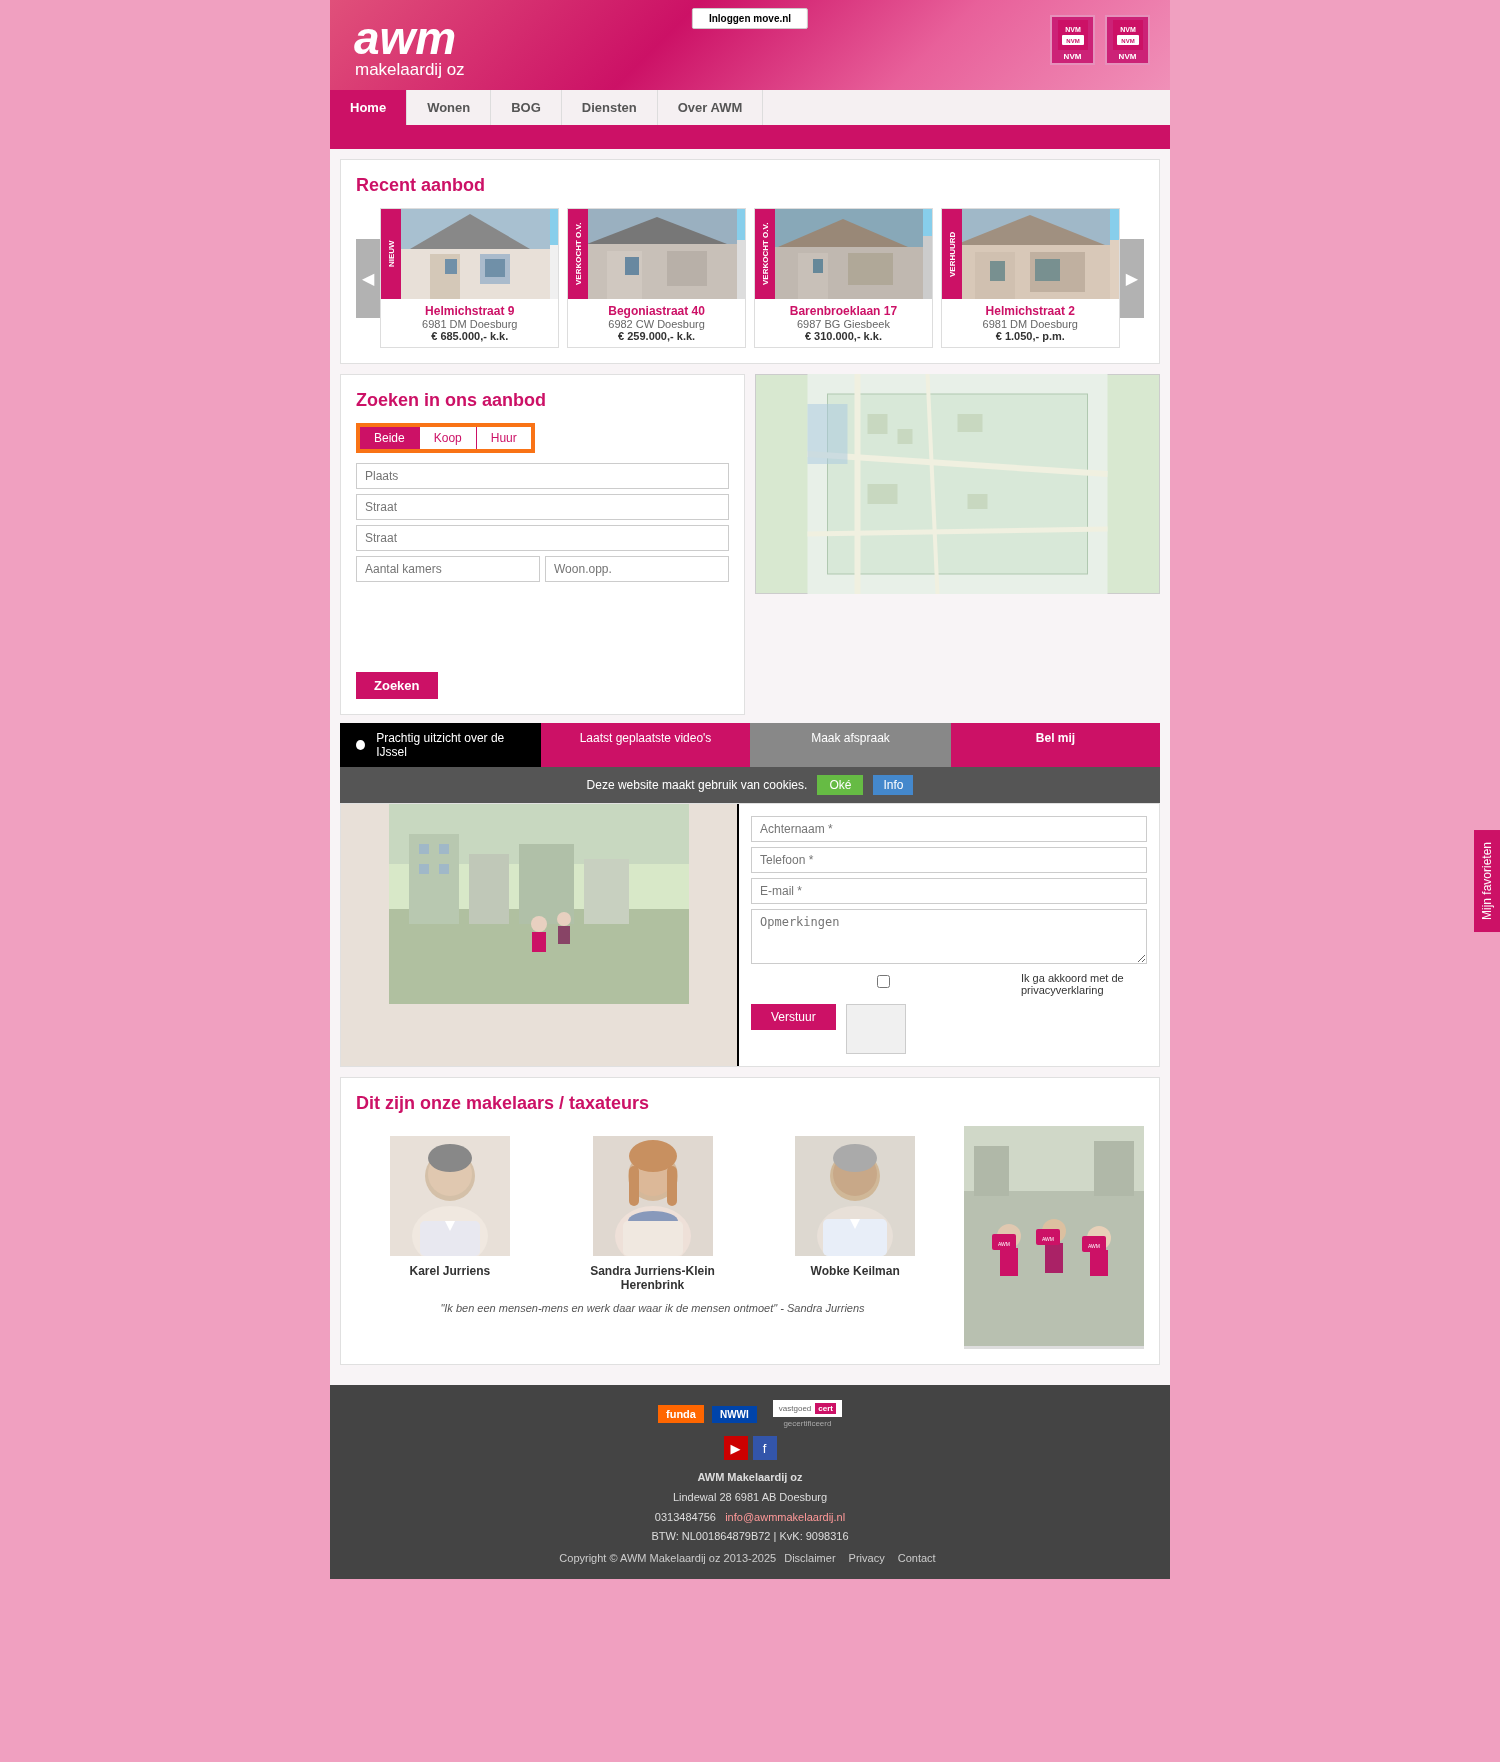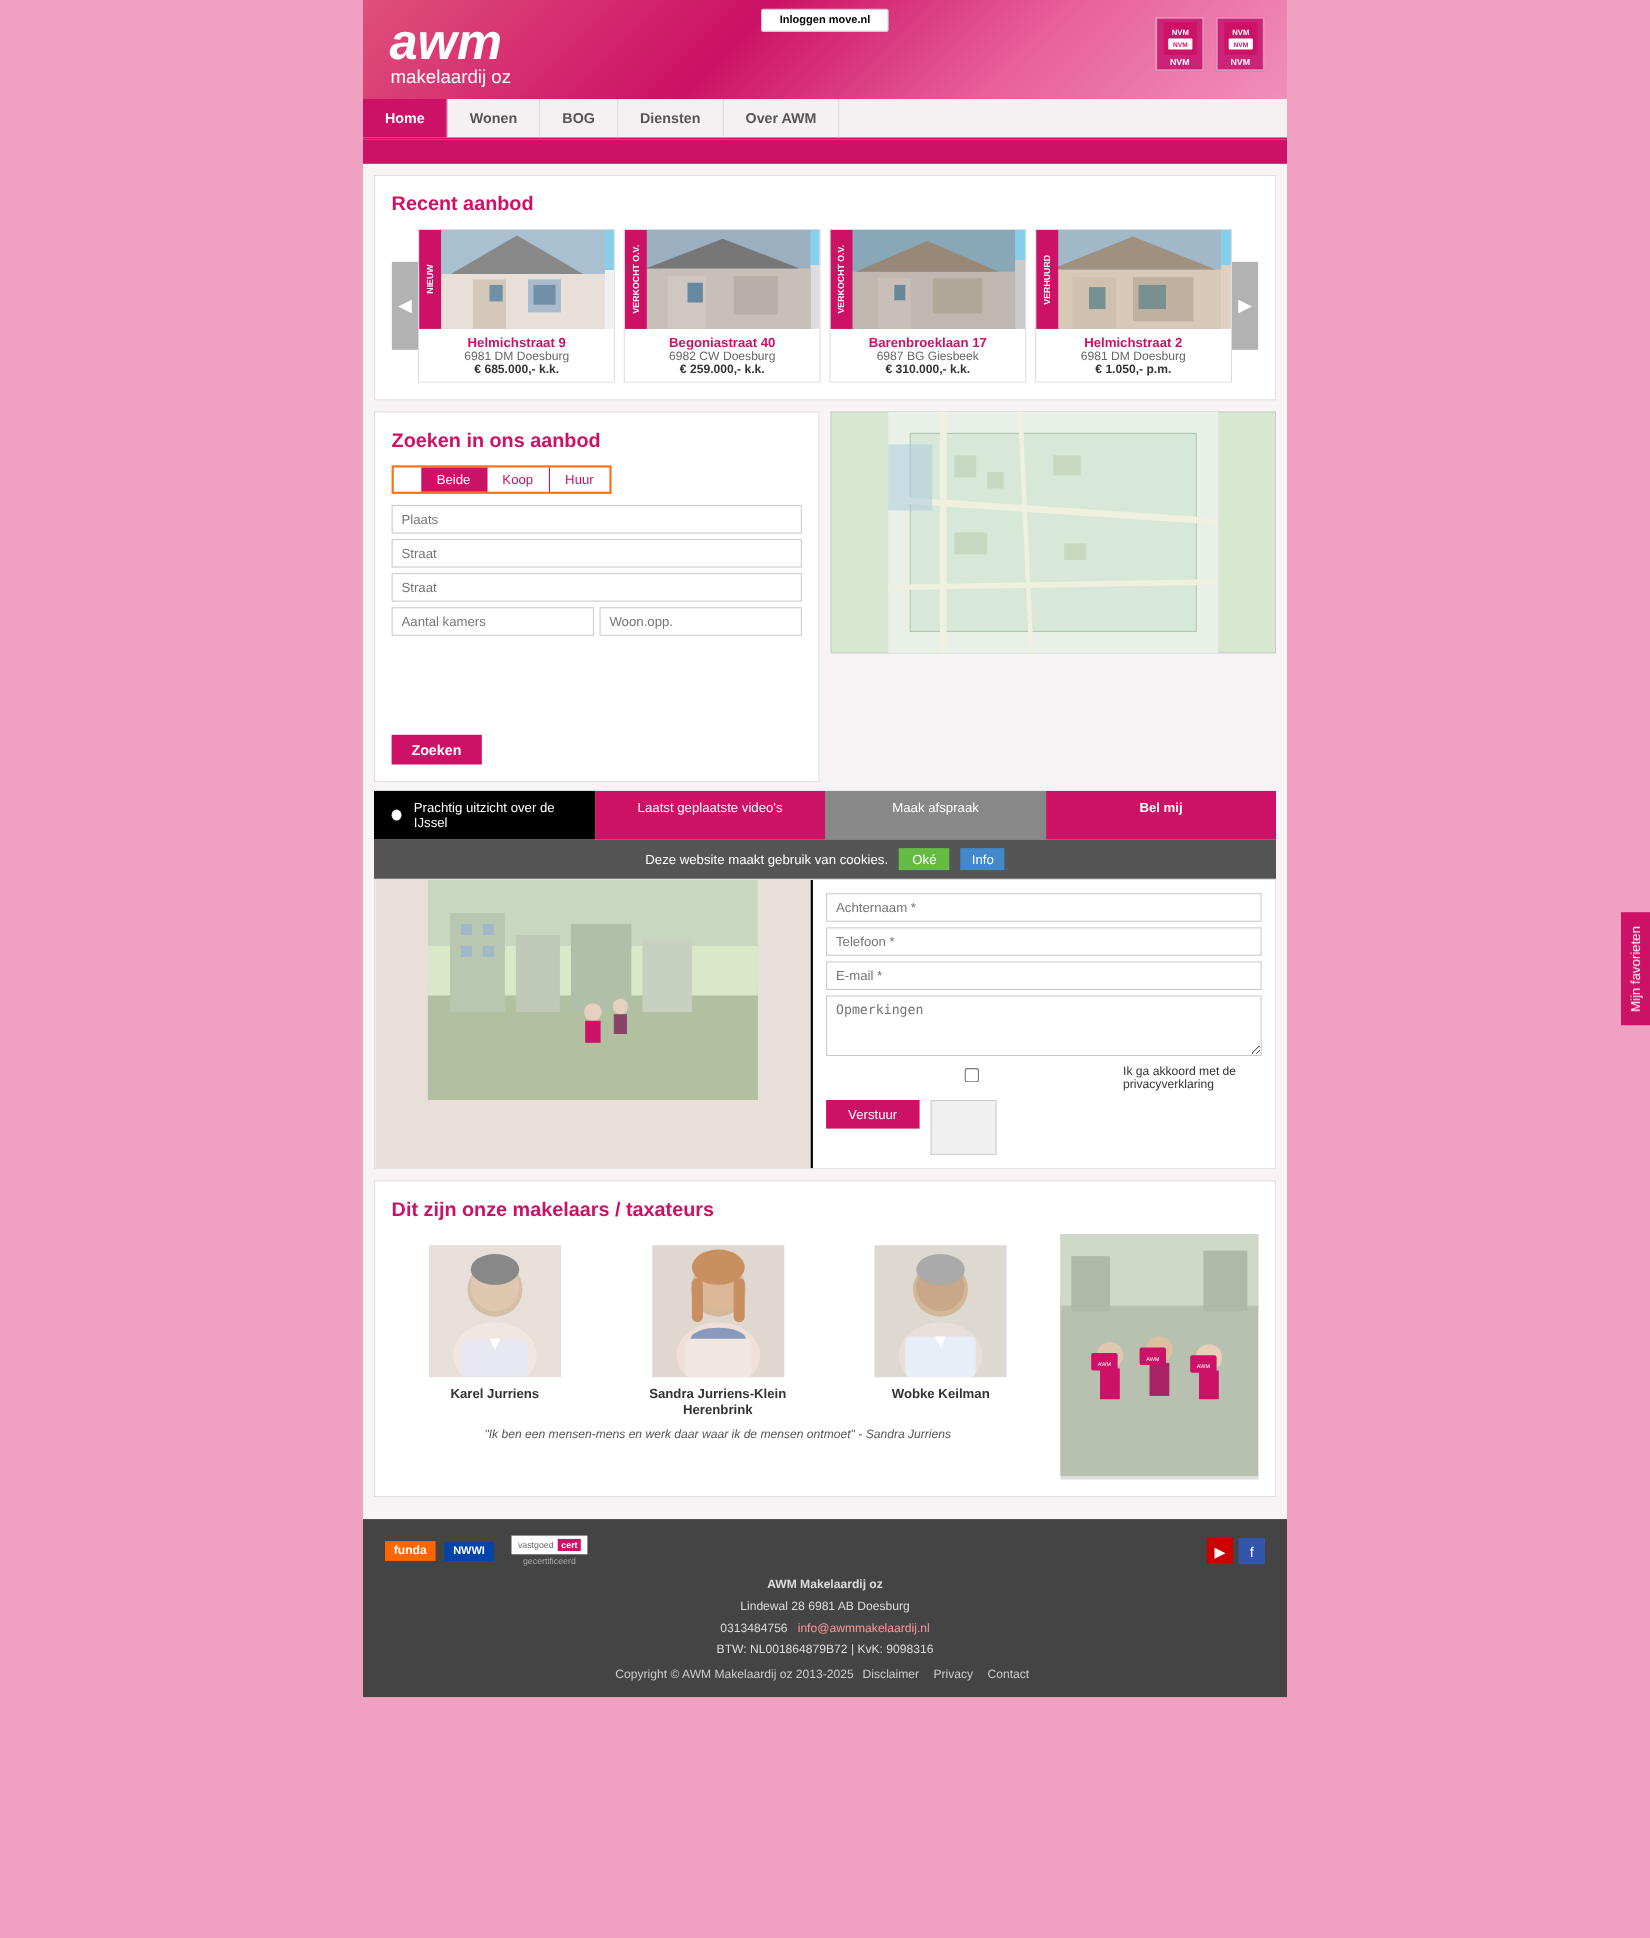--- a/index.html
+++ b/index.html
@@ -193,23 +193,22 @@
     .property-name {
       color: #cc1166;
       font-weight: bold;
       font-size: 12px;
     }
     .property-city { color: #666; }
     .property-price { color: #333; font-weight: bold; }
     .search-tabs {
       display: flex;
       margin-bottom: 10px;
-      border: 2px solid #f97316;
+      border: 4px solid #f97316;
       width: fit-content;
-      padding-left: 25px;
     }
     .search-tab {
       padding: 4px 14px;
       font-size: 12px;
       cursor: pointer;
       color: #cc1166;
       border-right: 1px solid #cc1166;
     }
     .search-tab:last-child { border-right: none; }
     .search-tab.active {
@@ -388,20 +387,21 @@
       padding: 15px 20px;
       text-align: center;
       font-size: 11px;
     }
     .footer-logos {
       display: flex;
       align-items: center;
       gap: 8px;
       margin-bottom: 8px;
       justify-content: space-between;
+      flex-direction: column;
     }
     .footer-logo-left {
       display: flex;
       gap: 8px;
       align-items: center;
     }
     .funda-logo {
       background: #ff6600;
       color: white;
       padding: 3px 8px;

